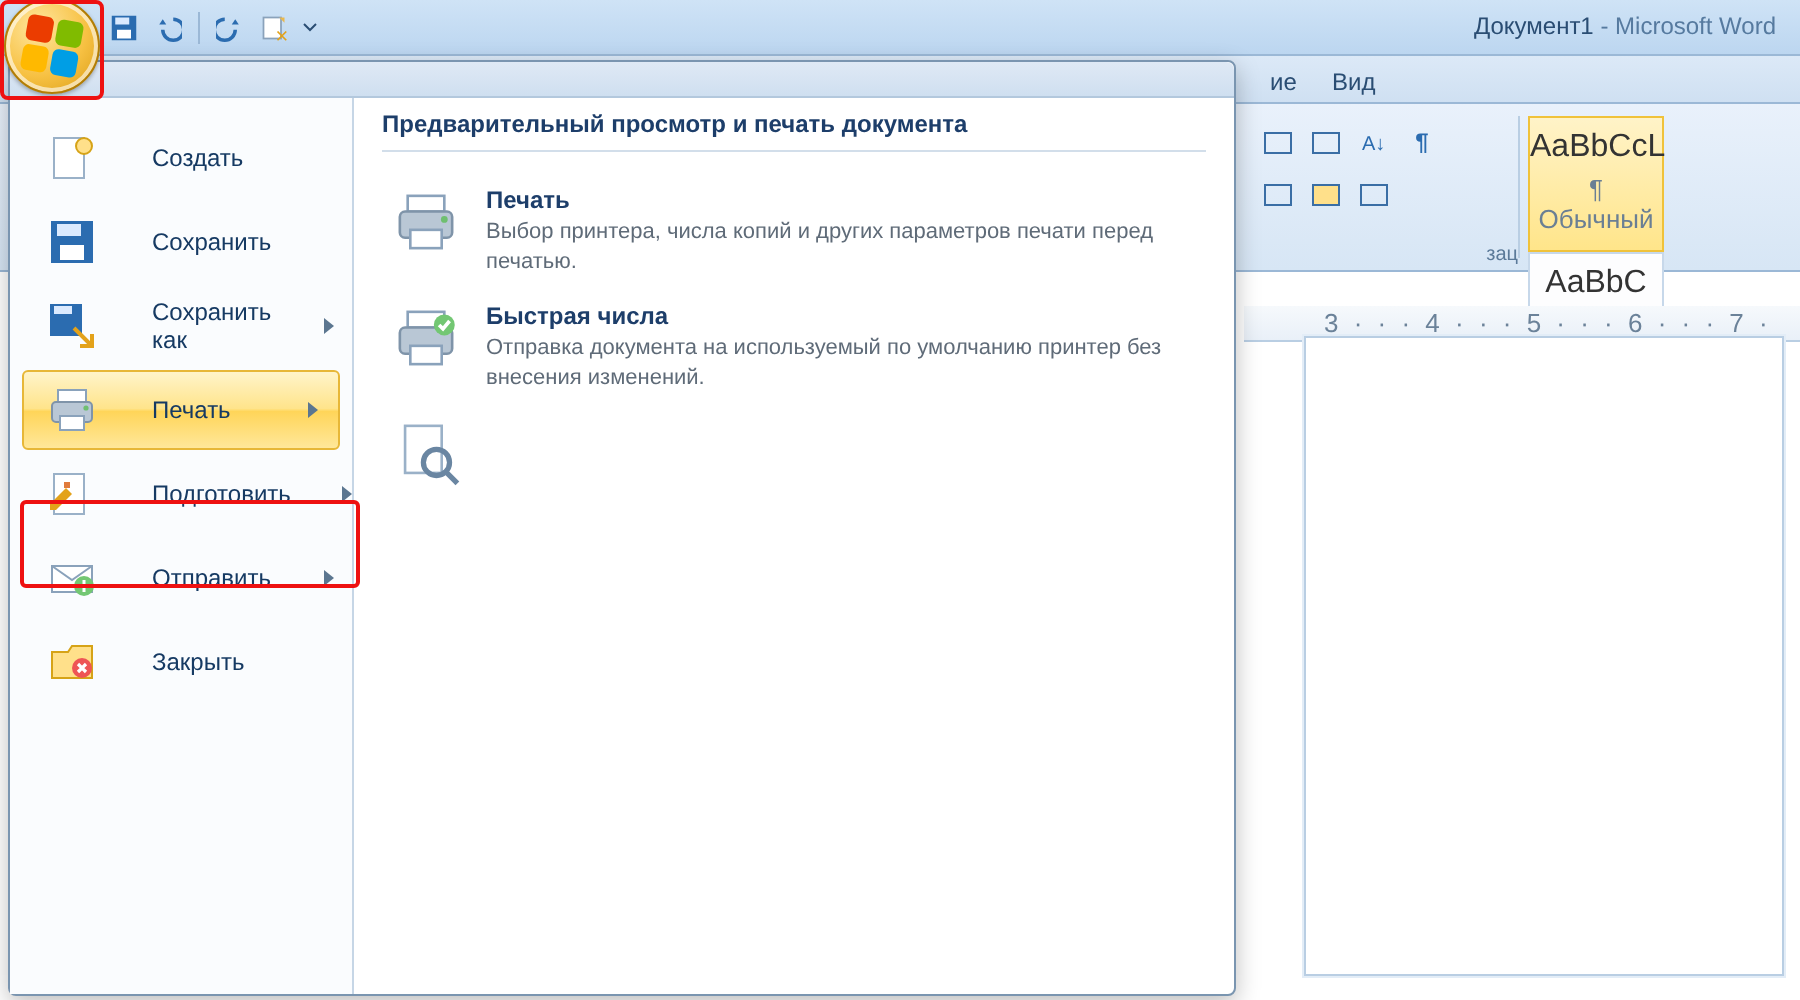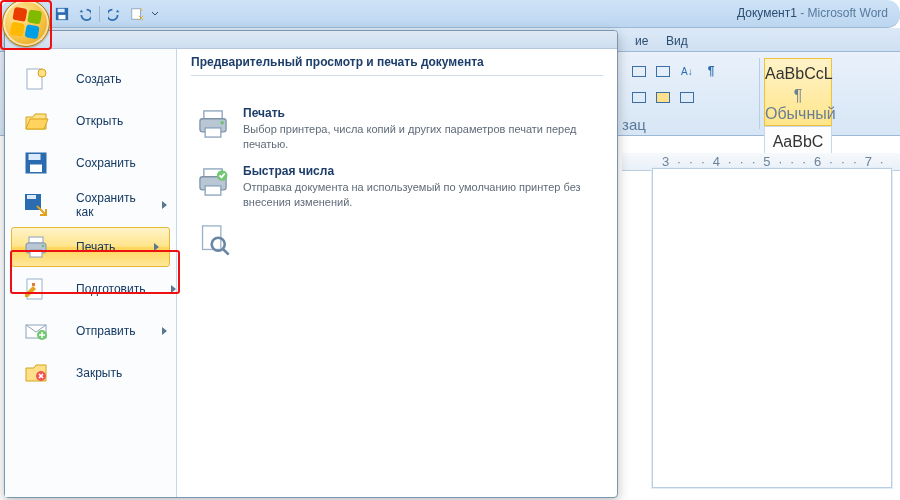--- a/index.html
+++ b/index.html
@@ -12,21 +12,20 @@
     overflow:hidden;
     position:relative;
     color:#222;
   }
 
   
   .titlebar {
     position:absolute; left:0; right:0; top:0; height:28px;
     background: linear-gradient(#cfe3f6, #bcd6f0);
     border-bottom:1px solid #9bb8d6;
-    border-radius:13px;
   }
   .titlebar .qat {
     position:absolute; left:52px; top:3px; height:22px;
     display:flex; align-items:center; gap:2px;
   }
   .qat .qat-btn {
     width:20px; height:20px; border-radius:2px;
     display:flex; align-items:center; justify-content:center;
   }
   .qat svg { display:block; }
@@ -90,28 +89,28 @@
     display:flex; align-items:center; justify-content:center;
   }
   .rb .box { width:14px; height:11px; border:1px solid #3a6ea5; }
   .rib-styles { position:absolute; top:6px; bottom:6px; left:764px; }
   .style-chip {
     display:inline-block; width:68px; height:68px; text-align:center;
     border:1px solid #c7d8ea; background:#fdfdfe; margin-right:4px;
     vertical-align:top;
   }
   .style-chip .prev { font-size:16px; padding-top:6px; color:#333; }
-  .style-chip .lbl  { font-size:16px; color:#6a7f94; padding-top:4px; }
+  .style-chip .lbl  { font-size:13px; color:#6a7f94; padding-top:4px; }
   .style-chip.sel {
     background: linear-gradient(#fff3c8, #ffe58a);
     border:1px solid #f0c23a;
   }
   .rib-lbl {
-    position:absolute; bottom:-4px; left:0; right:0; text-align:left;
-    font-size:15px; color:#5b7a99;
+    position:absolute; bottom:-4px; left:0; right:0; text-align:right;
+    font-size:10px; color:#5b7a99;
   }
 
   
   .ruler {
     position:absolute; left:622px; right:0; top:153px; height:18px;
     background:linear-gradient(#f6f9fc,#e9f0f8);
     border-bottom:1px solid #b9cee3;
     font-size:13px; color:#6b8299;
     display:flex; align-items:center; padding-left:40px; gap:18px;
     letter-spacing:2px;
@@ -162,21 +161,21 @@
   }
   .menu-item.active {
     background:linear-gradient(#fff4ca,#ffe48b 48%,#ffd559 52%,#ffe79a);
     border:1px solid #e7b738;
   }
   .menu-right {
     flex:1; padding:24px 14px 10px 14px;
   }
   .panel-title {
     font-weight:bold; color:#1d3e6a; font-size:12px;
-    border-bottom:1px solid #d2deea; padding-bottom:6px; margin-bottom:24px;
+    border-bottom:1px solid #d2deea; padding-bottom:6px; margin-bottom:11px;
   }
   .sub-item {
     display:flex; gap:12px; padding:6px 4px; border-radius:3px;
   }
   .sub-ico { width:36px; height:36px; flex:none;
     display:flex; align-items:center; justify-content:center; }
   .sub-txt h4 { margin:0; font-size:12px; font-weight:bold; color:#1d3e6a; }
   .sub-txt p  { margin:2px 0 0 0; font-size:11px; color:#5f6b78; line-height:1.35; }
 
 </style>
@@ -292,29 +291,20 @@
     <div class="menu-item">
       <span class="mi-ico">
         <svg width="26" height="26" viewBox="0 0 26 26">
             <rect x="4" y="3" width="15" height="20" fill="#fff" stroke="#9ab1c8"></rect>
             <circle cx="19" cy="7" r="4" fill="#ffe08a" stroke="#d6a317"></circle>
           </svg>
       </span>
       <span class="mi-lbl">Создать</span>
     </div>
 
-    <div class="menu-item">
-      <span class="mi-ico">
-        <svg width="26" height="26" viewBox="0 0 26 26">
-            <path d="M3 9h7l2-3h11v15H3z" fill="#ffe08a" stroke="#d6a317"></path>
-            <path d="M3 21 7 11h18l-4 10z" fill="#ffd45e" stroke="#d6a317"></path>
-          </svg>
-      </span>
-      <span class="mi-lbl">Открыть</span>
-    </div>
 
     <div class="menu-item">
       <span class="mi-ico">
         <svg width="24" height="24" viewBox="0 0 16 16">
             <rect x="1" y="1" width="14" height="14" fill="#2b6cb0"></rect>
             <rect x="3" y="2" width="8" height="4" fill="#dbeafe"></rect>
             <rect x="4" y="9" width="8" height="5" fill="#fff"></rect>
           </svg>
       </span>
       <span class="mi-lbl">Сохранить</span>

